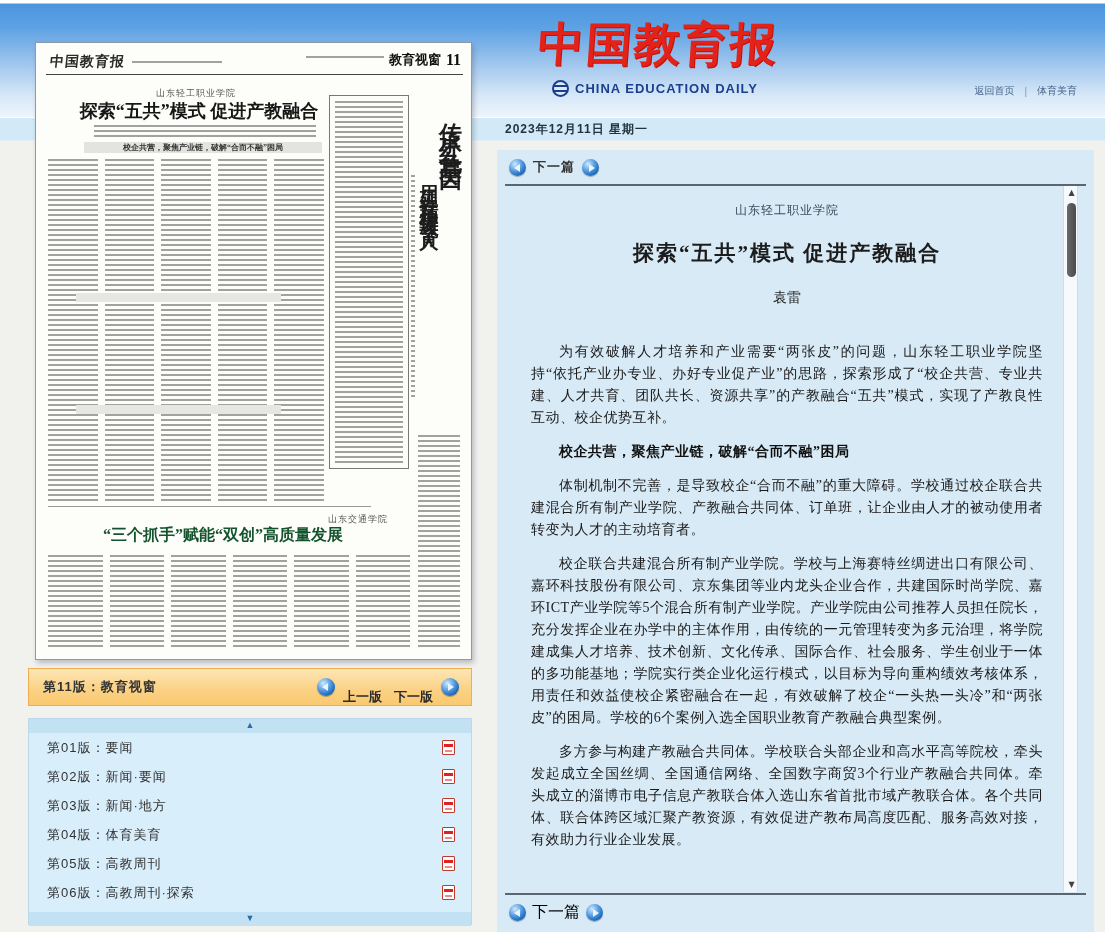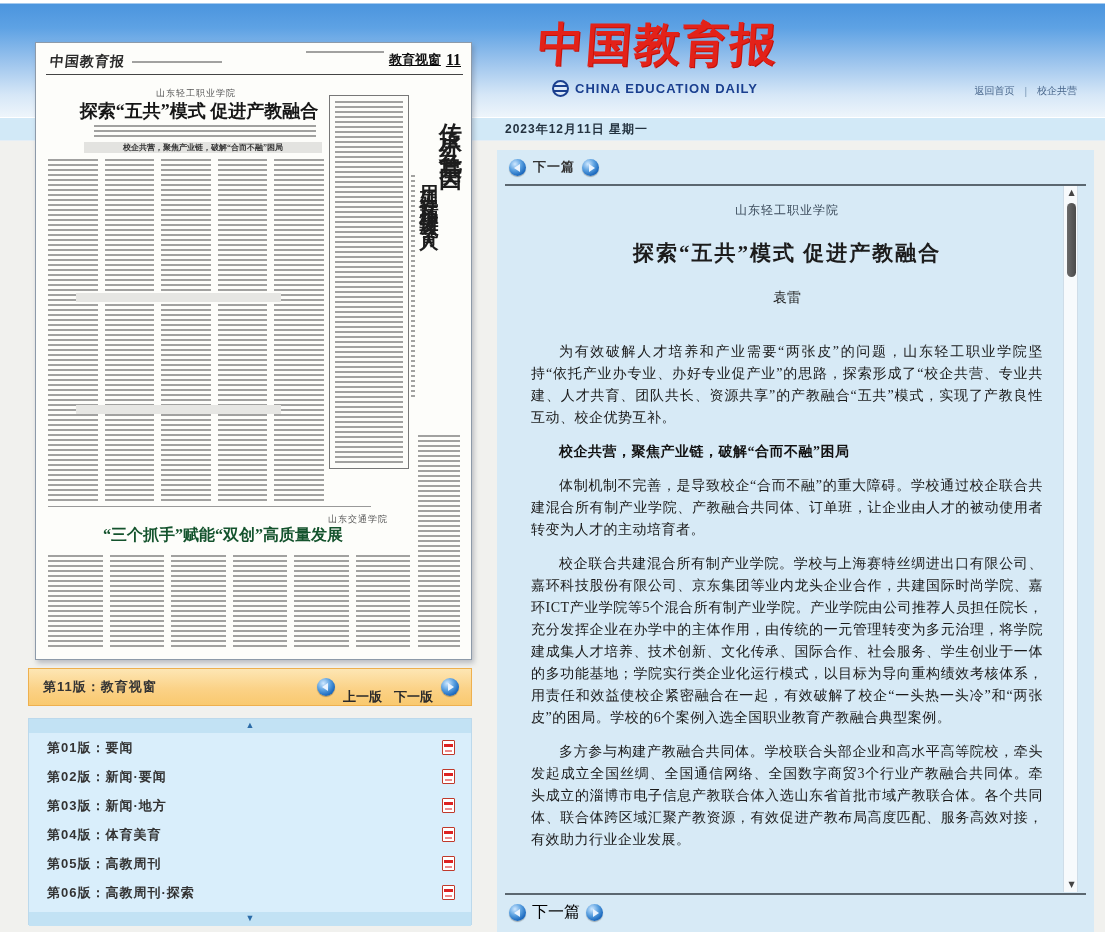--- a/index.html
+++ b/index.html
@@ -64,21 +64,21 @@
     font-family:"Liberation Serif","DejaVu Serif",serif;
   }
   .fuzz { background-image:repeating-linear-gradient(180deg, rgba(70,70,70,.50) 0 2px, rgba(255,255,255,0) 2px 5px); }
   .np-masthead {
     position:absolute; left:14px; top:10px;
     font-weight:bold; font-size:14px; color:#2a2a2a; letter-spacing:1px;
     transform:skewX(-6deg);
   }
   .np-masthead-extra { position:absolute; left:96px; top:18px; width:90px; height:5px; }
   .np-pageinfo {
-    position:absolute; right:10px; top:8px; display:flex; align-items:flex-start; gap:5px;text-decoration:underline;
+    position:absolute; right:10px; top:8px; display:flex; align-items:center; gap:5px;
   }
   .np-pageinfo .dateline { width:78px; height:5px; margin-bottom:3px; }
   .np-pageinfo .section { font-weight:bold; font-size:13px; color:#111; }
   .np-pageinfo .num { font-weight:bold; font-size:16px; color:#111; }
   .np-rule { position:absolute; left:10px; top:31px; width:417px; height:1px; background:#444; }
   .np-a1-kicker {
     position:absolute; left:15px; top:44px; width:290px; text-align:center;
     font-size:9px; color:#555; letter-spacing:1px;
   }
   .np-a1-headline {
@@ -158,21 +158,21 @@
 
   
   .edition-panel {
     position:absolute; left:28px; top:718px; width:444px; height:207px;
     background:#d9eefb; border:1px solid #bcd9ec;
   }
   .edition-panel .strip {
     height:14px; background:#c2e2f4; text-align:center;
     font-size:9px; line-height:13px; color:#2b6ca8;
   }
-  .edition-panel .rows { height:179px; overflow:hidden;font-weight:bold; }
+  .edition-panel .rows { height:179px; overflow:hidden; }
   .edition-row {
     height:29px; display:flex; align-items:center; padding:0 16px 0 18px;
     font-size:13px; color:#333; letter-spacing:1px;
   }
   .edition-row .lbl { flex:1; }
   .pdf-icon {
     position:relative; width:13px; height:15px; background:#ffffff;
     border:1px solid #c0392b; border-radius:1px;
   }
   .pdf-icon::before {
@@ -226,21 +226,21 @@
 
 <div class="banner">
   <div class="logo-title">中国教育报</div>
   <div class="logo-sub">
     <span class="globe-icon"></span>
     <span class="logo-sub-text">CHINA EDUCATION DAILY</span>
   </div>
   <div class="header-links">
     <span>返回首页</span>
     <span class="sep">|</span>
-    <span>校企共营</span>
+    <span>体育美育</span>
   </div>
 </div>
 
 <div class="date-bar">
   <span>2023年12月11日 星期一</span>
 </div>
 
 <div class="newspaper">
   <div class="np-masthead">中国教育报</div>
   <div class="np-masthead-extra fuzz"></div>

